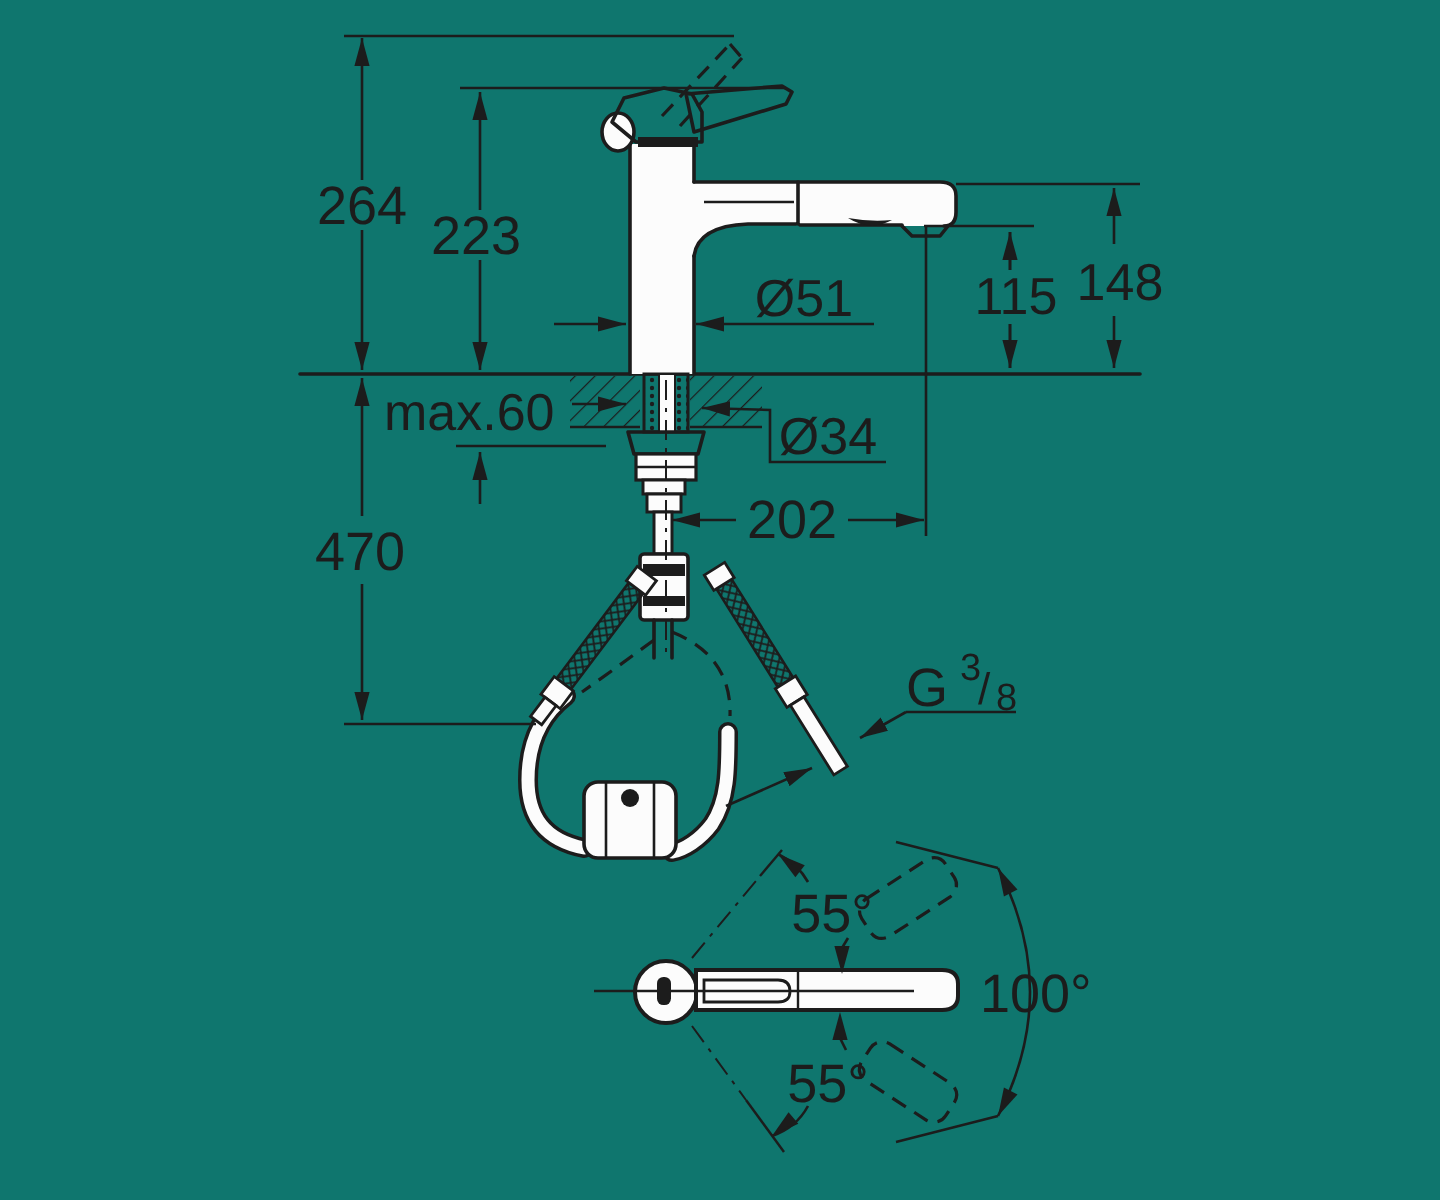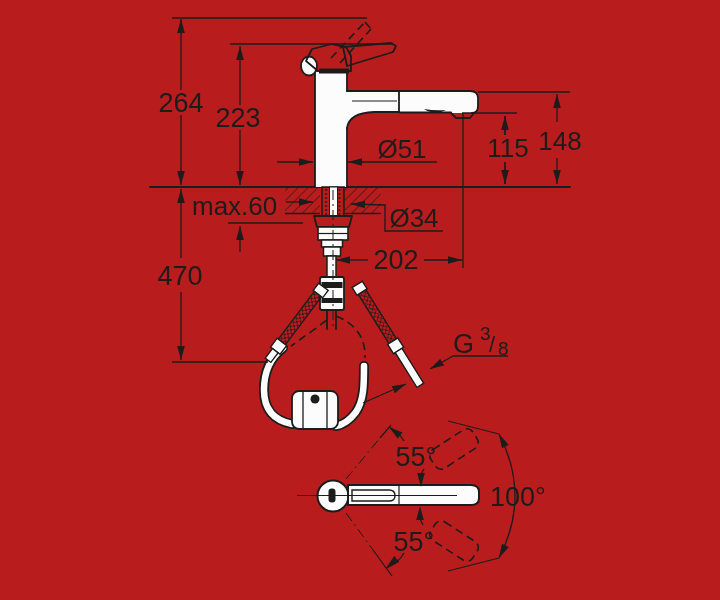--- a/index.html
+++ b/index.html
@@ -1,16 +1,16 @@
 <!DOCTYPE html>
 <html><head>
 <meta charset="utf-8">
 <style>
   html,body{margin:0;padding:0;background:#ffffff;}
-  .stage{width:720px;height:600px;background:#b91c1c;position:relative;overflow:hidden;
+  .stage{width:720px;height:600px;background:#0f766e;position:relative;overflow:hidden;
          font-family:"Liberation Sans", sans-serif;}
   svg{display:block}
   .ln{stroke:#1c1c1c;stroke-width:1.8;fill:none;stroke-linecap:round;stroke-linejoin:round;}
   .thin{stroke:#1c1c1c;stroke-width:1.2;fill:none;}
   .dim{stroke:#1c1c1c;stroke-width:1.3;fill:none;}
   .whitefill{fill:#fcfcfc;stroke:none;}
   .solid{fill:#1c1c1c;stroke:none;}
   .dash{stroke:#1c1c1c;stroke-width:1.6;fill:none;stroke-dasharray:8 5;}
   .cdash{stroke:#1c1c1c;stroke-width:1;fill:none;stroke-dasharray:10 4 2 4;}
   .tube-o{stroke:#1c1c1c;stroke-width:10;fill:none;stroke-linecap:round;}

